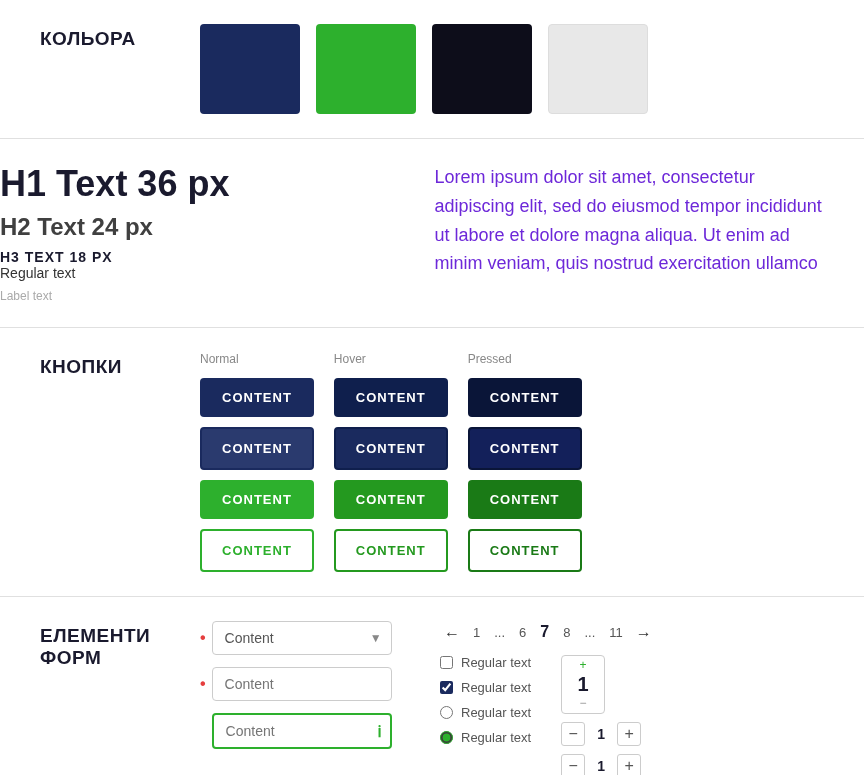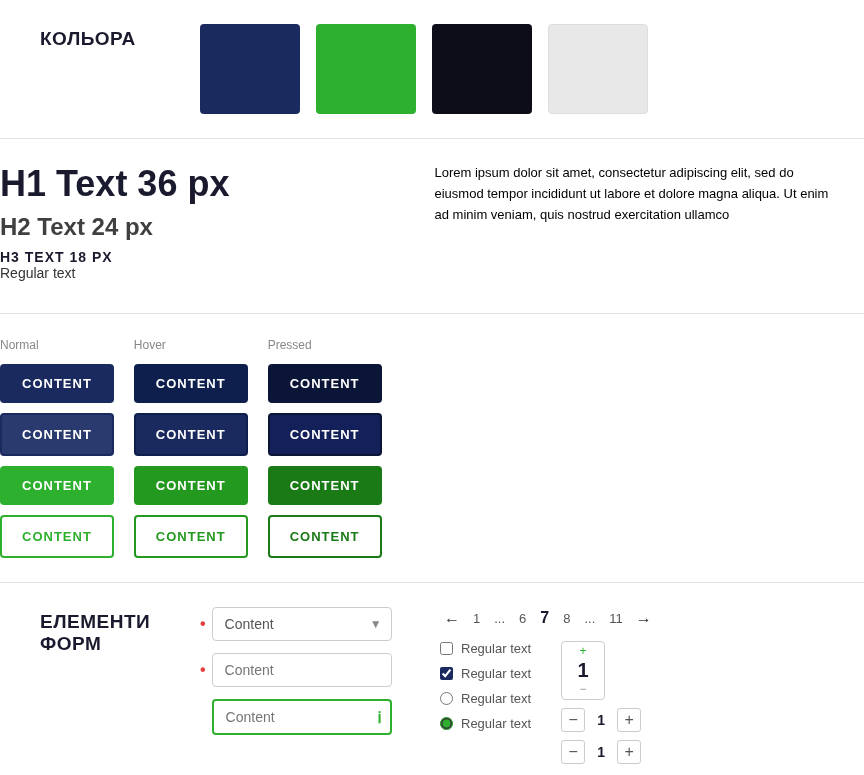--- a/index.html
+++ b/index.html
@@ -47,22 +47,22 @@
     
     .typo-content {
       display: flex;
       gap: 40px;
     }
     .typo-left {
       flex: 1;
     }
     .typo-right {
       flex: 1;
-      font-size: 13px;
-      color: #000000;
+      font-size: 18px;
+      color: #6d28d9;
       line-height: 1.6;
     }
     .h1-text { font-size: 36px; font-weight: 700; color: #1a1a2e; margin-bottom: 8px; }
     .h2-text { font-size: 24px; font-weight: 700; color: #404040; margin-bottom: 8px; }
     .h3-text { font-size: 14px; font-weight: 700; color: #1a1a2e; text-transform: uppercase; letter-spacing: 1px; margin-bottom: 0; }
     .regular-text { font-size: 14px; color: #333; margin-bottom: 8px; }
     .label-text { font-size: 12px; color: #aaa; }
 
     
     .buttons-content {
@@ -261,27 +261,29 @@
 </div>
 
 <div class="section">
   <div class="section-content">
     <div class="typo-content">
       <div class="typo-left">
         <div class="h1-text">H1 Text 36 px</div>
         <div class="h2-text">H2 Text 24 px</div>
         <div class="h3-text">H3 TEXT 18 PX</div>
         <div class="regular-text">Regular text</div>
+        <div class="label-text">Label text</div>
       </div>
       <div class="typo-right">Lorem ipsum dolor sit amet, consectetur adipiscing elit, sed do eiusmod tempor incididunt ut labore et dolore magna aliqua. Ut enim ad minim veniam, quis nostrud exercitation ullamco</div>
     </div>
   </div>
 </div>
 
 <div class="section">
+  <div class="section-label">КНОПКИ</div>
   <div class="section-content">
     <div class="buttons-content">
 
       <div class="btn-group">
         <div class="btn-group-label">Normal</div>
         <button class="btn btn-dark-normal">CONTENT</button>
         <button class="btn btn-dark-normal-outline">CONTENT</button>
         <button class="btn btn-green-normal">CONTENT</button>
         <button class="btn btn-green-normal-outline" style="border:2px solid #2db02d; color:#2db02d; background:#fff;">CONTENT</button>
       </div>

